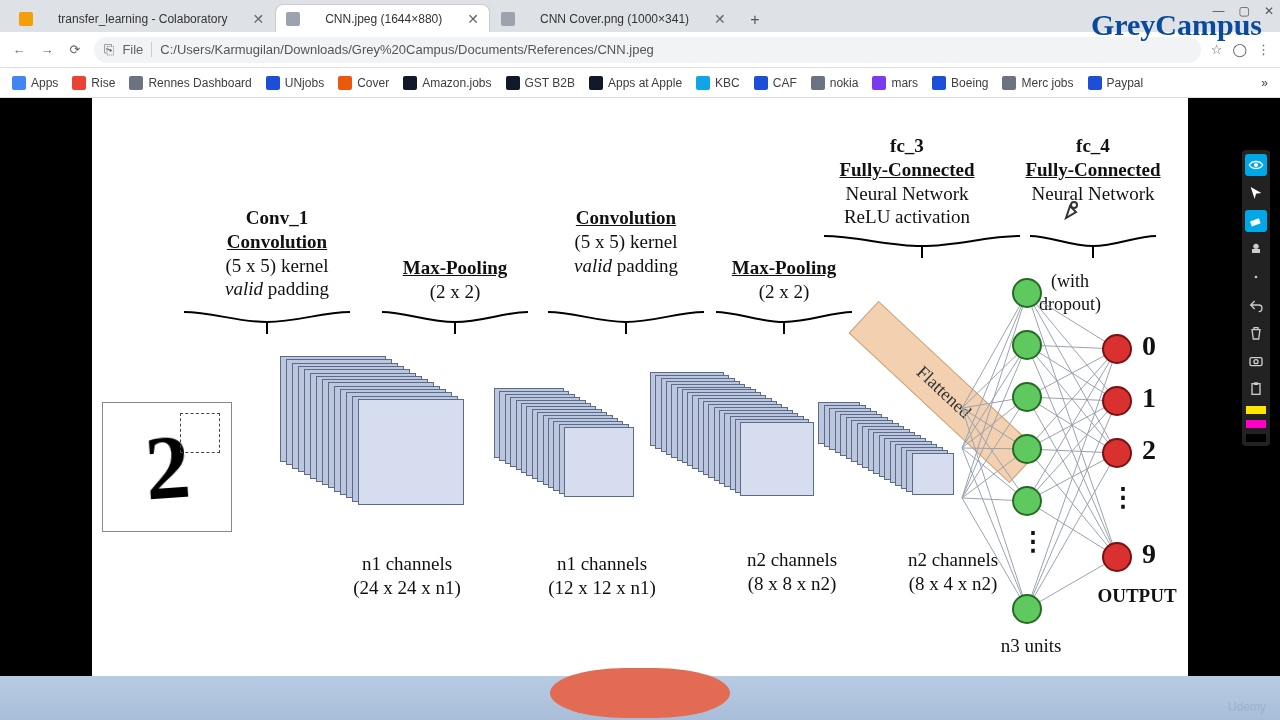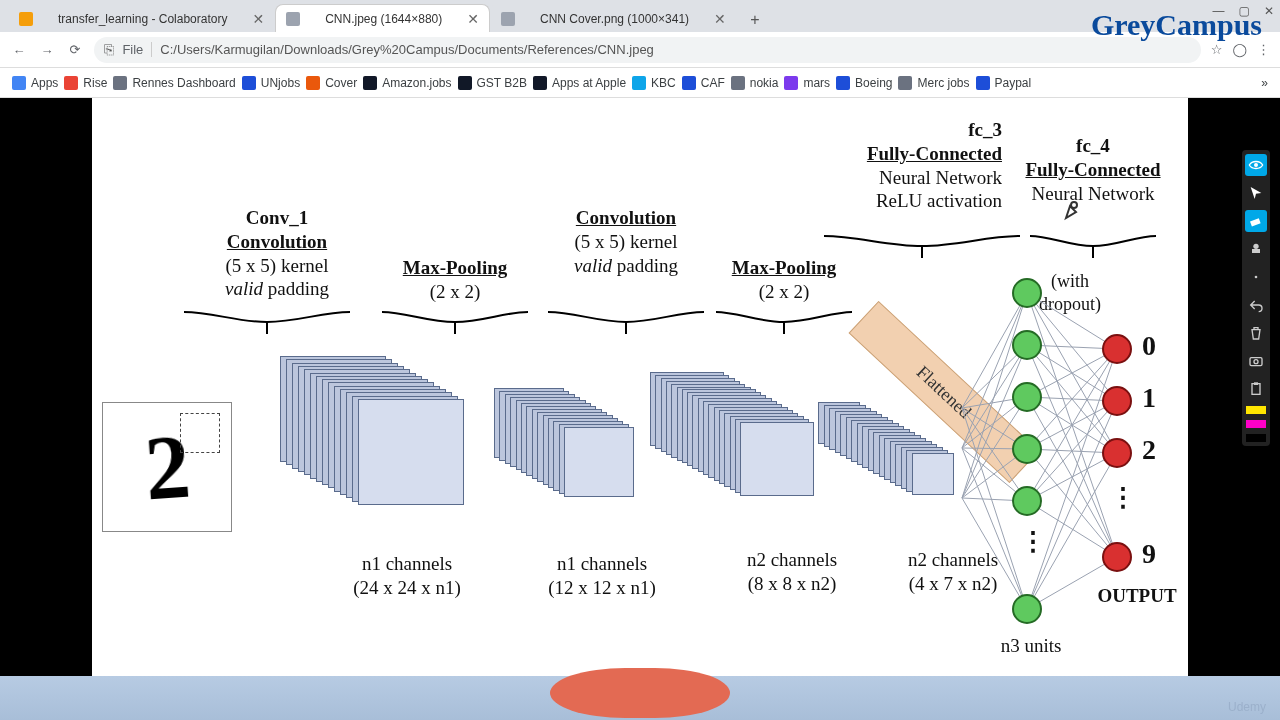--- a/index.html
+++ b/index.html
@@ -13,21 +13,21 @@
   .tab .close { margin-left: auto; color: #666; font-size: 14px; }
   .new-tab { width: 24px; height: 24px; display: flex; align-items: center; justify-content: center; color: #555; font-size: 16px; margin-left: 6px; }
   .window-controls { position: absolute; right: 6px; top: 4px; display: flex; gap: 14px; color: #555; font-size: 12px; }
 
   .addr-bar { height: 36px; background: #fff; display: flex; align-items: center; gap: 10px; padding: 0 10px; border-bottom: 1px solid #ddd; }
   .nav-icon { width: 18px; height: 18px; display:flex; align-items:center; justify-content:center; color:#606368; }
   .omnibox { flex: 1; height: 26px; background: #f1f3f4; border-radius: 13px; display: flex; align-items: center; gap: 8px; padding: 0 10px; font-size: 13px; color: #555; }
   .omnibox .file-chip { font-weight: 500; color: #5f6368; border-right: 1px solid #ccc; padding-right: 8px; }
   .addr-right { display:flex; gap:10px; color:#606368; }
 
-  .bookmarks { height: 30px; background: #fff; display: flex; align-items: center; gap: 6px; padding: 0 12px; border-bottom: 1px solid #ddd; font-size: 12px; color: #3c4043; }
+  .bookmarks { height: 30px; background: #fff; display: flex; align-items: center; gap: 14px; padding: 0 12px; border-bottom: 1px solid #ddd; font-size: 12px; color: #3c4043; }
   .bookmarks .bm { display: flex; align-items: center; gap: 5px; white-space: nowrap; }
   .bm .bm-ico { width: 14px; height: 14px; border-radius: 2px; display:inline-block; }
   .bookmarks .more { margin-left: auto; }
 
   
   .viewer { position: relative; height: calc(720px - 32px - 36px - 30px); background: #000; }
   .viewer .img-stage { position:absolute; left: 92px; right: 92px; top: 0; bottom: 44px; background:#fff; }
   .viewer .bottom-strip { position:absolute; left:0; right:0; bottom:0; height:44px; background: linear-gradient(#b7cbe3,#a8bed8); }
   .red-blob { position:absolute; bottom:2px; left:50%; transform:translateX(-50%); width:180px; height:50px; background:#e36a53; border-radius:50%/60%; }
 
@@ -231,21 +231,21 @@
       <div class="lbl" style="left:612px; top:158px; width:160px;">
         <div class="u b">Max-Pooling</div>
         <div>(2 x 2)</div>
       </div>
       <div class="brace" style="left:622px; top:212px; width:140px; height:28px;">
         <svg viewBox="0 0 140 28">
             <path d="M2 2 C 22 2, 45 12, 70 12 C 95 12, 118 2, 138 2 M70 12 L70 24" fill="none" stroke="#000" stroke-width="2"></path>
           </svg>
       </div>
 
-      <div class="lbl" style="left:720px; top:20px; width:190px;text-align:right;">
+      <div class="lbl" style="left:720px; top:36px; width:190px;">
         <div class="b">fc_3</div>
         <div class="u b">Fully-Connected</div>
         <div>Neural Network</div>
         <div>ReLU activation</div>
       </div>
       <div class="brace" style="left:730px; top:136px; width:200px; height:28px;">
         <svg viewBox="0 0 200 28">
             <path d="M2 2 C 35 2, 65 12, 100 12 C 135 12, 165 2, 198 2 M100 12 L100 24" fill="none" stroke="#000" stroke-width="2"></path>
           </svg>
       </div>
@@ -345,21 +345,21 @@
           <div class="layer" style="left: 60.5px; top: 33.275px; width: 42px; height: 42px;"></div>
           <div class="layer" style="left: 66px; top: 36.3px; width: 42px; height: 42px;"></div>
           <div class="layer" style="left: 71.5px; top: 39.325px; width: 42px; height: 42px;"></div>
           <div class="layer" style="left: 77px; top: 42.35px; width: 42px; height: 42px;"></div>
           <div class="layer" style="left: 82.5px; top: 45.375px; width: 42px; height: 42px;"></div>
           <div class="layer" style="left: 88px; top: 48.4px; width: 42px; height: 42px;"></div>
           <div class="layer front" style="left: 93.5px; top: 51.425px; width: 42px; height: 42px;"></div>
         </div>
       <div class="lbl" style="left:776px; top:450px; width:170px;">
         <div>n2 channels</div>
-        <div>(4 x 7 x n2)</div>
+        <div>(8 x 4 x n2)</div>
       </div>
 
       <div class="flat">
           <span>Flattened</span>
         </div>
 
       <svg class="wires">
         <g stroke="#9aa2b1" stroke-width="1">
             <line x1="870" y1="350" x2="935" y2="195"></line>
             <line x1="870" y1="350" x2="935" y2="247"></line>

